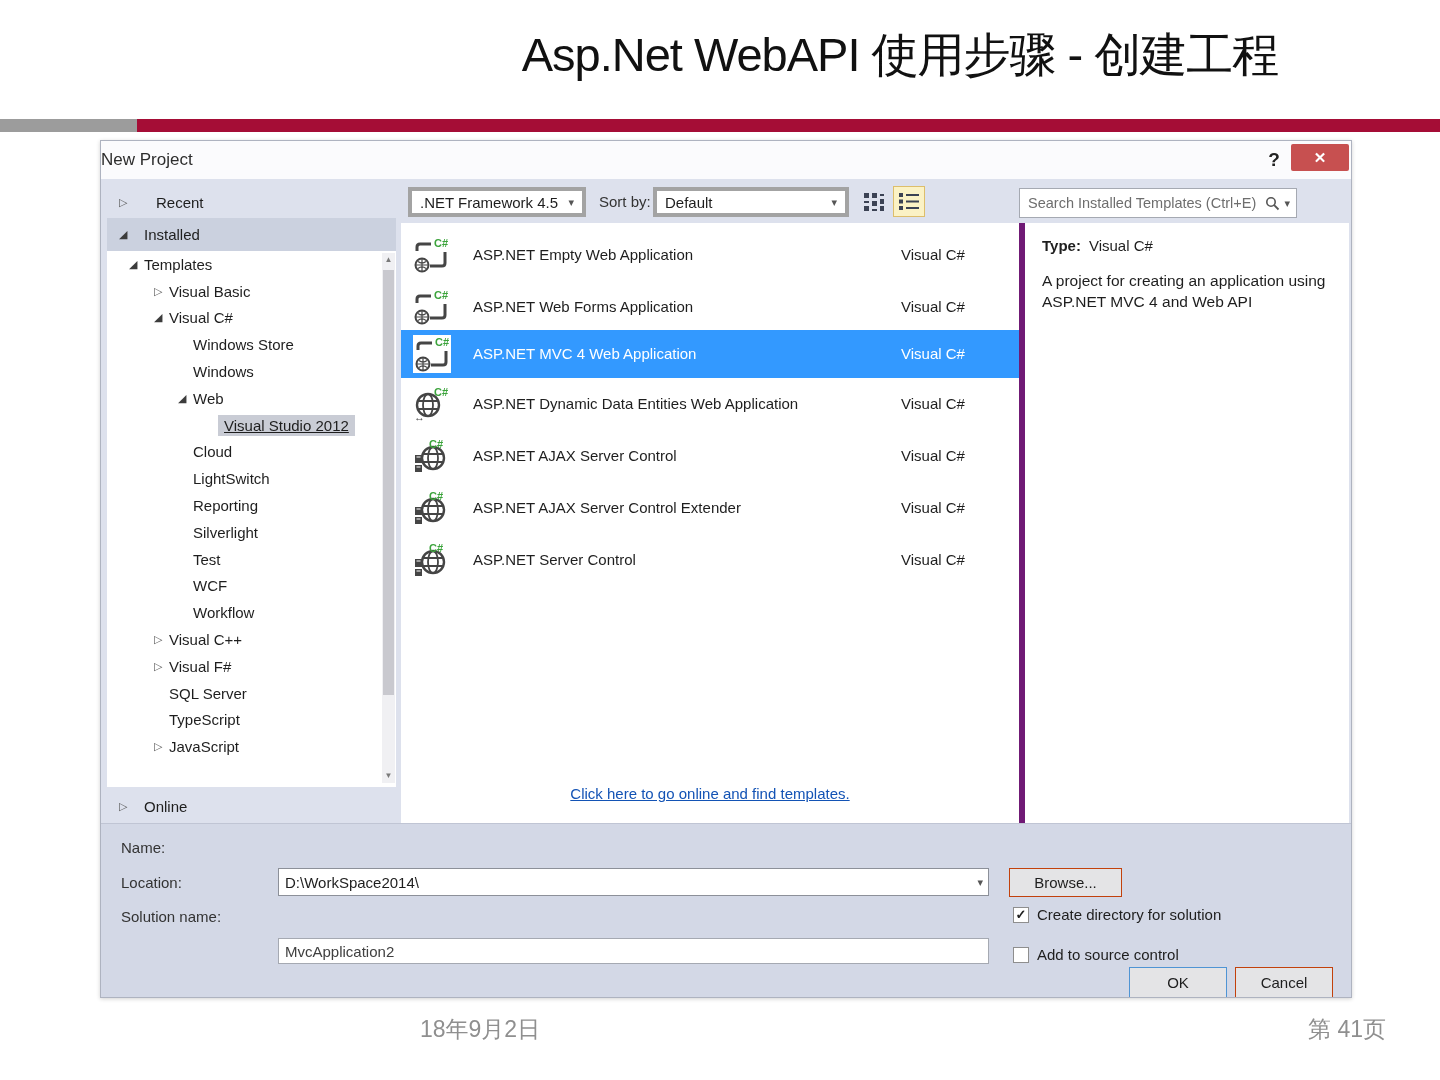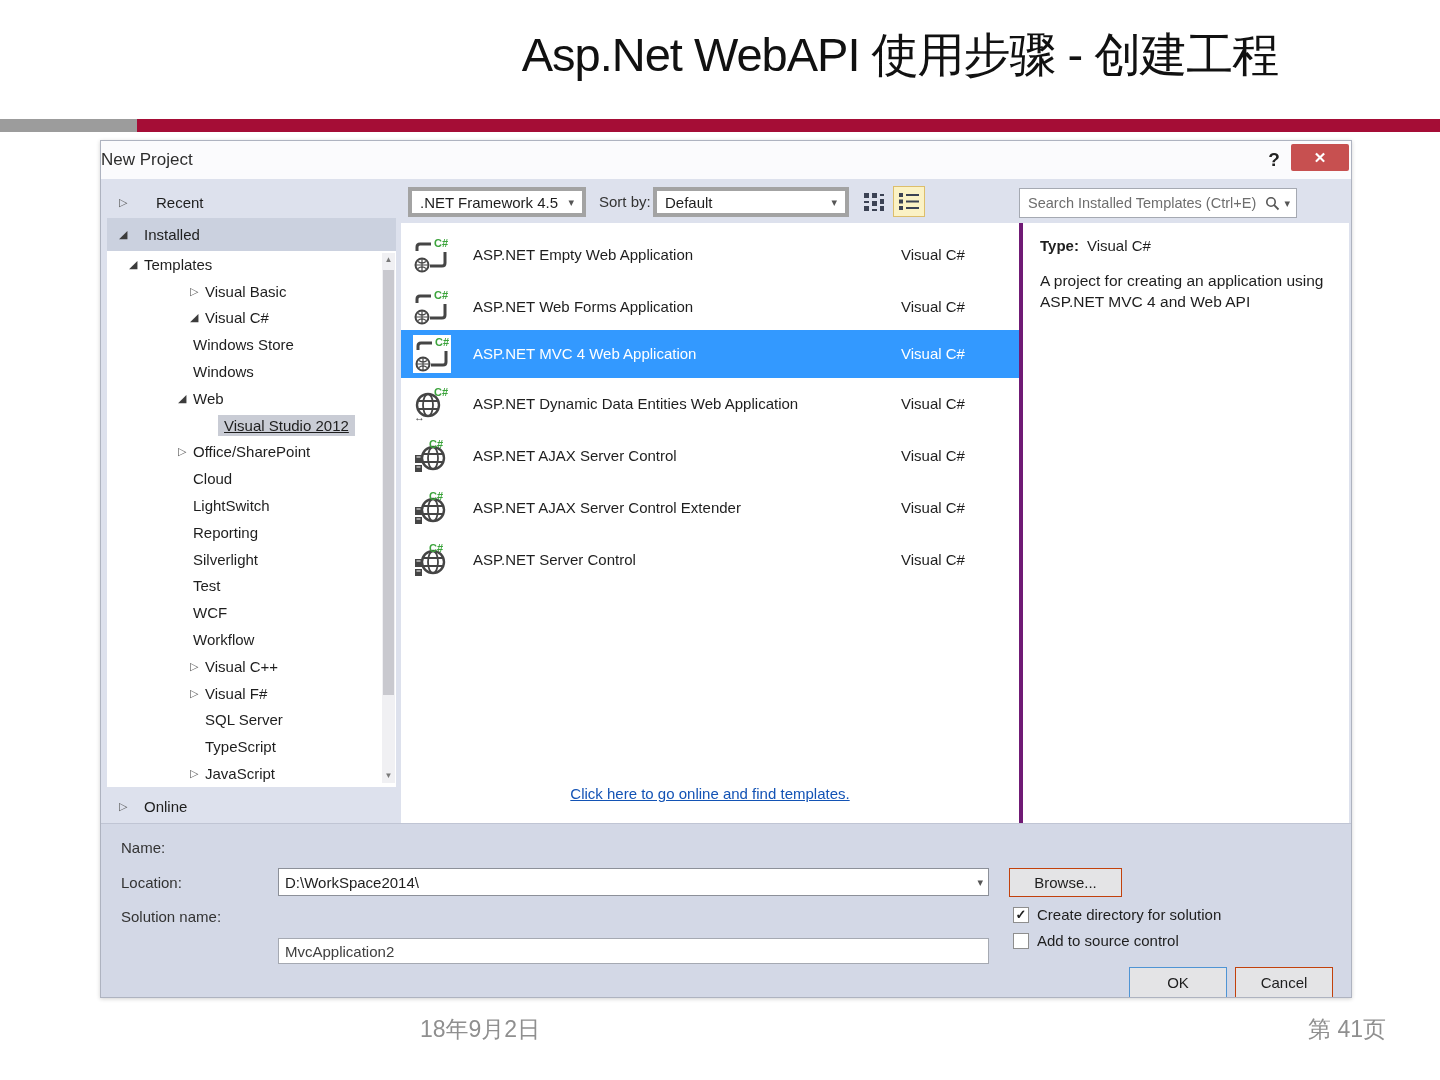--- a/index.html
+++ b/index.html
@@ -29,21 +29,21 @@
   .nav-row{left:6px;width:289px;height:31px;display:flex;align-items:center;
            font-size:15px;color:#1E1E1E;padding-left:12px;box-sizing:border-box;}
   .nav-recent{top:46px;gap:12px;}
   .nav-installed{top:77px;background:#CBD1DF;height:33px;}
   .nav-online{top:650px;}
   .nav-row .arr{width:25px;}
   .tree-box{left:6px;top:110px;width:289px;height:536px;background:#fff;overflow:hidden;}
   .tree-row{display:flex;align-items:center;height:26.8px;font-size:15px;color:#1E1E1E;
             box-sizing:border-box;white-space:nowrap;}
   .tree-row .arr{width:15px;flex:0 0 15px;}
-  .lv1{padding-left:22px;} .lv2{padding-left:47px;margin-left:36px;} .lv3{padding-left:71px;} .lv4{padding-left:96px;text-decoration:underline;}
+  .lv1{padding-left:22px;} .lv2{padding-left:47px;} .lv3{padding-left:71px;} .lv4{padding-left:96px;text-decoration:underline;}
   .arr{font-size:11px;color:#555;}
   .arr.col::before{content:"▷";}
   .arr.exp::before{content:"◢";color:#3C3C3C;}
   .tree-row.selected .lbl{background:#C9CCD5;padding:2px 6px;}
   
   .sbar{position:absolute;right:1px;top:2px;width:13px;height:530px;background:#F0F0F3;}
   .sb-up,.sb-dn{position:absolute;left:0;width:13px;height:14px;font-size:8px;color:#7A7A7A;
                 text-align:center;line-height:14px;}
   .sb-up{top:0;} .sb-up::before{content:"▲";}
   .sb-dn{bottom:0;} .sb-dn::before{content:"▼";}
@@ -74,21 +74,21 @@
   .tpl-row .tpl-name{position:absolute;left:72px;top:13px;font-size:15px;color:#1E1E1E;}
   .tpl-row .tpl-lang{position:absolute;left:500px;top:13px;font-size:15px;color:#1E1E1E;}
   .tpl-row.selected{background:#3399FF;height:48px;}
   .tpl-row.selected .tpl-name,.tpl-row.selected .tpl-lang{color:#fff;top:15px;}
   .tpl-row.selected .tpl-icon{background:#fff;top:5px;padding:1px;}
   .online-link{position:absolute;left:0;top:562px;width:100%;text-align:center;
                font-size:15px;color:#1353B5;text-decoration:underline;}
 
   
   .info-panel{left:918px;top:82px;width:330px;height:600px;background:#fff;
-              border-left:4px solid #701a75;box-sizing:border-box;padding:14px 0 0 17px;}
+              border-left:6px solid #701a75;box-sizing:border-box;padding:14px 0 0 17px;}
   .type-line{font-size:15px;color:#1E1E1E;}
   .type-line b{font-weight:bold;}
   .type-line .tval{margin-left:8px;}
   .info-desc{margin-top:16px;width:300px;font-size:15.5px;color:#1E1E1E;line-height:21px;}
 
   
   .form-panel{left:0;top:682px;width:1250px;height:174px;background:#D3D8E6;
               border-top:1px solid #C0C5D4;box-sizing:border-box;}
   .f-label{position:absolute;left:20px;font-size:15px;color:#333;}
   .f-input{position:absolute;left:177px;width:711px;height:26px;background:#fff;
@@ -101,21 +101,21 @@
   .loc-wrap .caret{color:#555;font-size:11px;margin-right:5px;}
   .btn{position:absolute;background:#E4E4E6;border:1px solid #c2410c;box-sizing:border-box;
        font-size:15px;color:#1E1E1E;text-align:center;}
   .browse-btn{left:908px;top:44px;width:113px;height:29px;line-height:27px;}
   .ok-btn{left:1028px;top:143px;width:98px;height:34px;line-height:30px;border:1px solid #4F94D4;}
   .cancel-btn{left:1134px;top:143px;width:98px;height:34px;line-height:30px;}
   .cb-row{position:absolute;left:912px;display:flex;align-items:center;font-size:15px;color:#1E1E1E;}
   .cb{width:16px;height:16px;background:#fff;border:1px solid #8E8E8E;box-sizing:border-box;
       margin-right:8px;text-align:center;line-height:14px;font-size:13px;color:#1E1E1E;}
   .cb.checked::after{content:"✓";font-weight:bold;}
-  .cb1{top:82px;} .cb2{top:108px;align-items:center;}
+  .cb1{top:82px;} .cb2{top:122px;align-items:center;}
 </style>
 </head>
 <body>
 
 <div class="slide">
 
   <div class="abs page-title">Asp.Net WebAPI 使用步骤 - 创建工程</div>
   <div class="abs bar-gray"></div>
   <div class="abs bar-red"></div>
 
@@ -157,24 +157,20 @@
           <span class="arr"></span>
           <span class="lbl">Windows</span>
         </div>
       <div class="tree-row lv3">
           <span class="arr exp"></span>
           <span class="lbl">Web</span>
         </div>
       <div class="tree-row lv4 selected">
           <span class="arr"></span>
           <span class="lbl">Visual Studio 2012</span>
-        </div>
-      <div class="tree-row lv3">
-          <span class="arr col"></span>
-          <span class="lbl">Office/SharePoint</span>
         </div>
       <div class="tree-row lv3">
           <span class="arr"></span>
           <span class="lbl">Cloud</span>
         </div>
       <div class="tree-row lv3">
           <span class="arr"></span>
           <span class="lbl">LightSwitch</span>
         </div>
       <div class="tree-row lv3">

